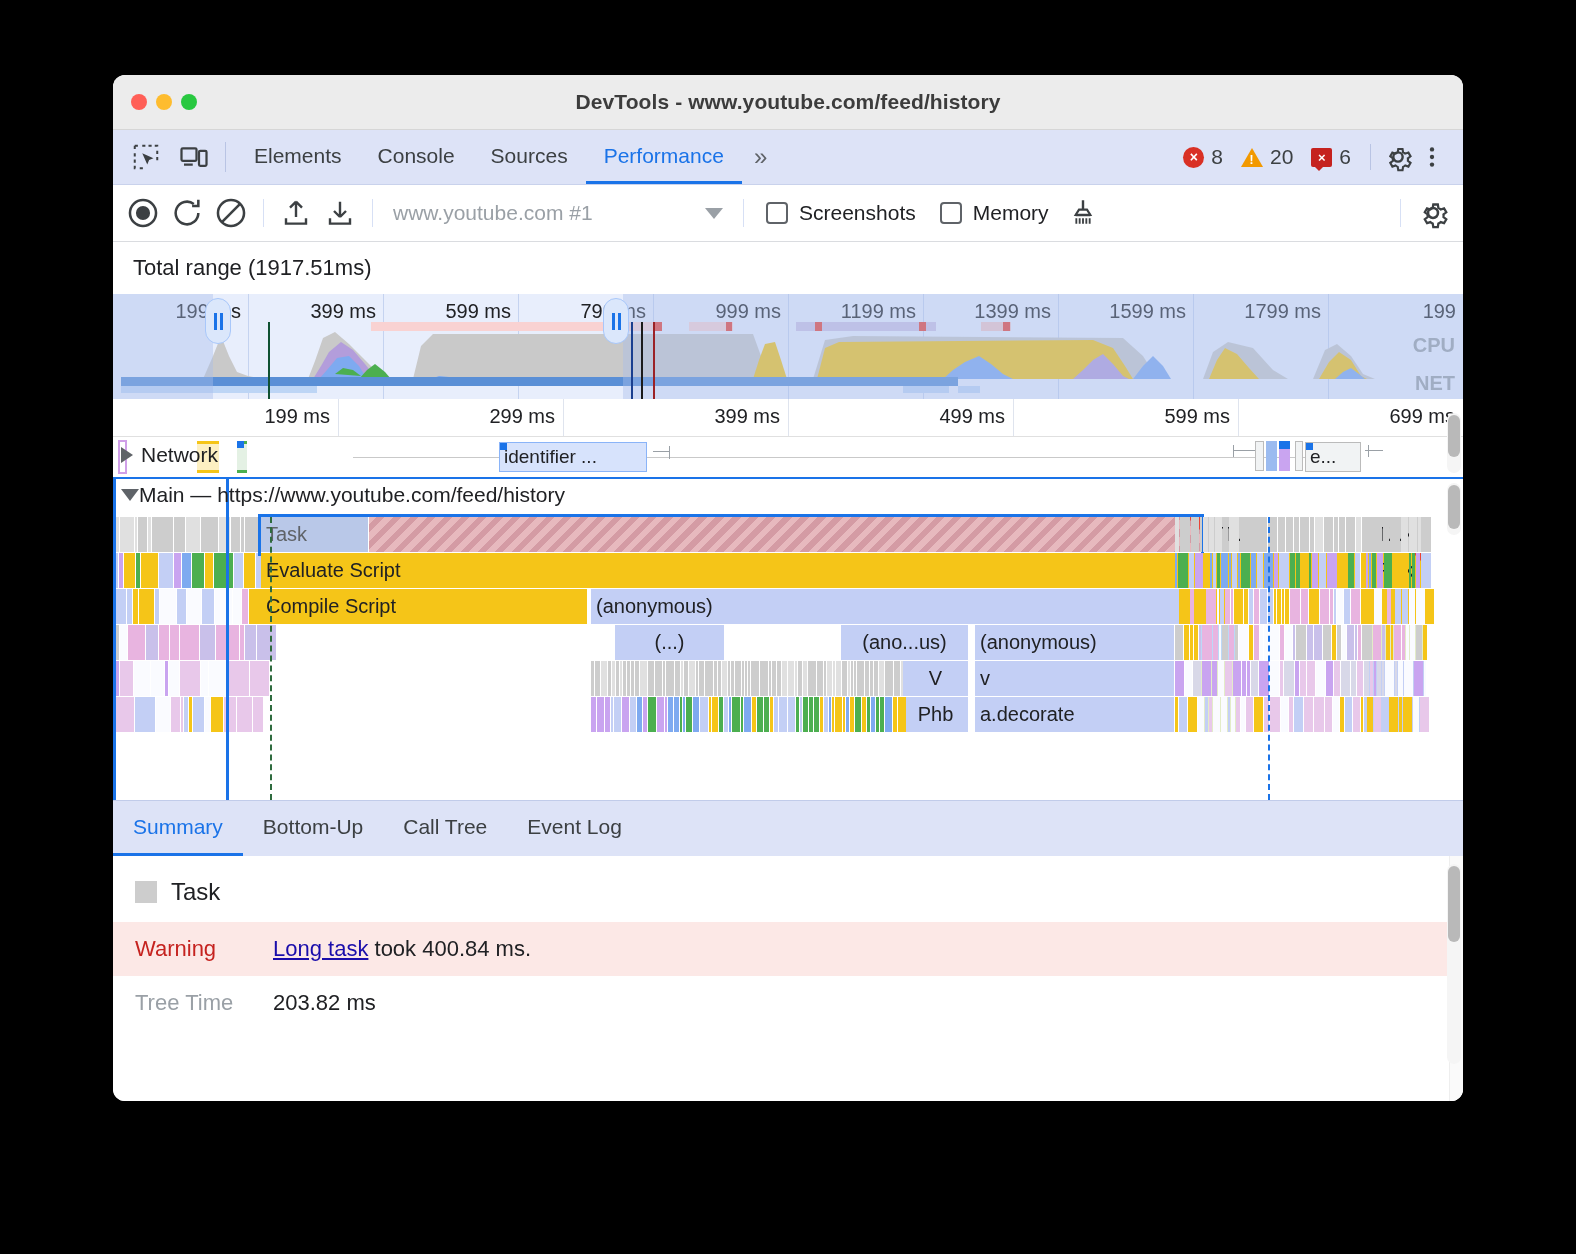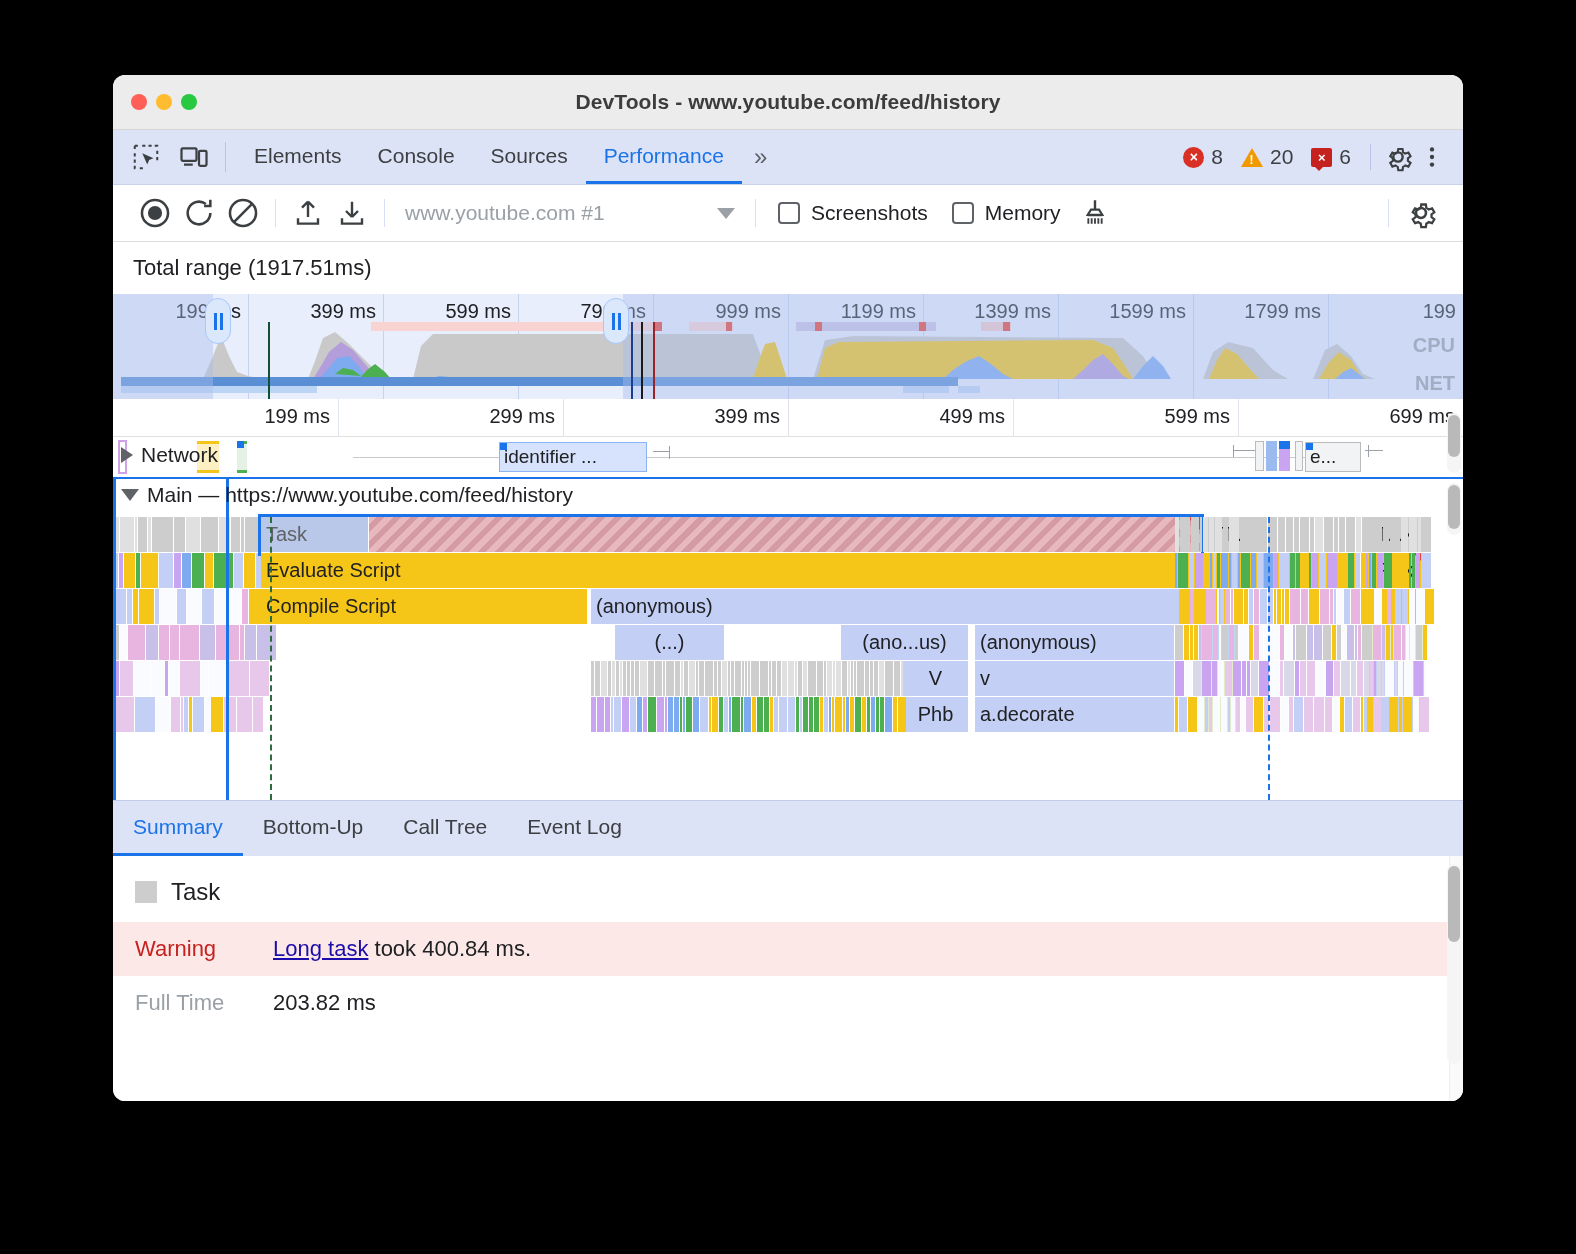--- a/index.html
+++ b/index.html
@@ -67,21 +67,21 @@
   .badge-issue { width: 21px; height: 19px; background: #c5221f; color: #fff; font-size: 13px; font-weight: bold; display: flex; align-items: center; justify-content: center; border-radius: 2px; position: relative;}
   .badge-issue::after { content:""; position:absolute; bottom:-4px; left:3px; border-left:5px solid transparent; border-right:5px solid transparent; border-top:5px solid #c5221f;}
   .vsep { width: 1px; height: 26px; background: #b9c4e4; margin: 0 10px; }
 
   
   .rectoolbar {
     flex: 0 0 57px; height: 57px;
     background: #fff;
     display: flex; align-items: center;
     border-bottom: 1px solid #dadce0;
-    padding: 0 20px;
+    padding: 0 8px;
   }
   .ricon { width: 44px; height: 44px; display: flex; align-items: center; justify-content: center; cursor: pointer; }
   .rsep { width: 1px; height: 28px; background: #d7e0f5; margin: 0 10px; }
   .urlsel {
     display: flex; align-items: center; gap: 6px;
     padding: 0 10px; height: 40px; cursor: pointer; min-width: 350px;
   }
   .urlsel .txt { font-size: 21px; color: #9aa0a6; }
   .caret { width: 0; height: 0; border-left: 9px solid transparent; border-right: 9px solid transparent; border-top: 11px solid #9aa0a6; margin-left: auto;}
   .cbwrap { display: flex; align-items: center; gap: 11px; padding: 0 12px; cursor: pointer; }
@@ -124,21 +124,21 @@
   .netline { position: absolute; top: 20px; height: 1px; background: #c9c9c9; }
   .netreq {
     position: absolute; top: 5px; height: 30px; background: #d7e3fc;
     border: 1px solid #8ab4f8; font-size: 19px; color: #202124;
     padding-left: 4px; line-height: 28px; white-space: nowrap; overflow: hidden; cursor: pointer;
   }
   .netreq::before { content:""; position:absolute; left:0; top:0; width:7px; height:7px; background:#1a73e8;}
 
   
   .maintrack { flex: 1 1 auto; position: relative; background: #fff; overflow: hidden;}
-  .mainheader { position: absolute; left: 8px; top: 4px; display: flex; align-items: center; gap: 8px; z-index: 6; cursor: pointer;}
+  .mainheader { position: absolute; left: 8px; top: 4px; display: flex; align-items: center; z-index: 6; cursor: pointer;}
   .mainheader span { font-size: 21px; color: #202124; }
   .flame { position: absolute; left: 0; right: 0; top: 38px; bottom: 0;}
   .frow { position: absolute; left: 0; right: 0; height: 36px; }
   .fbar {
     position: absolute; top: 0; height: 35px;
     font-size: 20px; color: #202124; line-height: 35px;
     padding-left: 5px; white-space: nowrap; overflow: hidden;
     border-right: 1px solid #fff; cursor: pointer;
   }
   .fbar.gray { background: #cdcdcd; }
@@ -943,21 +943,21 @@
   <div class="summary">
     <div class="sum-title">
       <span class="swatch"></span>
       <span>Task</span>
     </div>
     <div class="warnrow">
       <span class="warn-label">Warning</span>
       <span class="warn-text"><a href="#">Long task</a><span> took 400.84 ms.</span></span>
     </div>
     <div class="inforow">
-      <span class="info-label">Full Time</span>
+      <span class="info-label">Tree Time</span>
       <span class="info-val">203.82 ms</span>
     </div>
     <div class="vline"></div>
     <div class="sbar" style="top:8px;height:200px;">
       <div class="sthumb" style="top:2px;height:76px"></div>
     </div>
   </div>
 
 </div>
 

